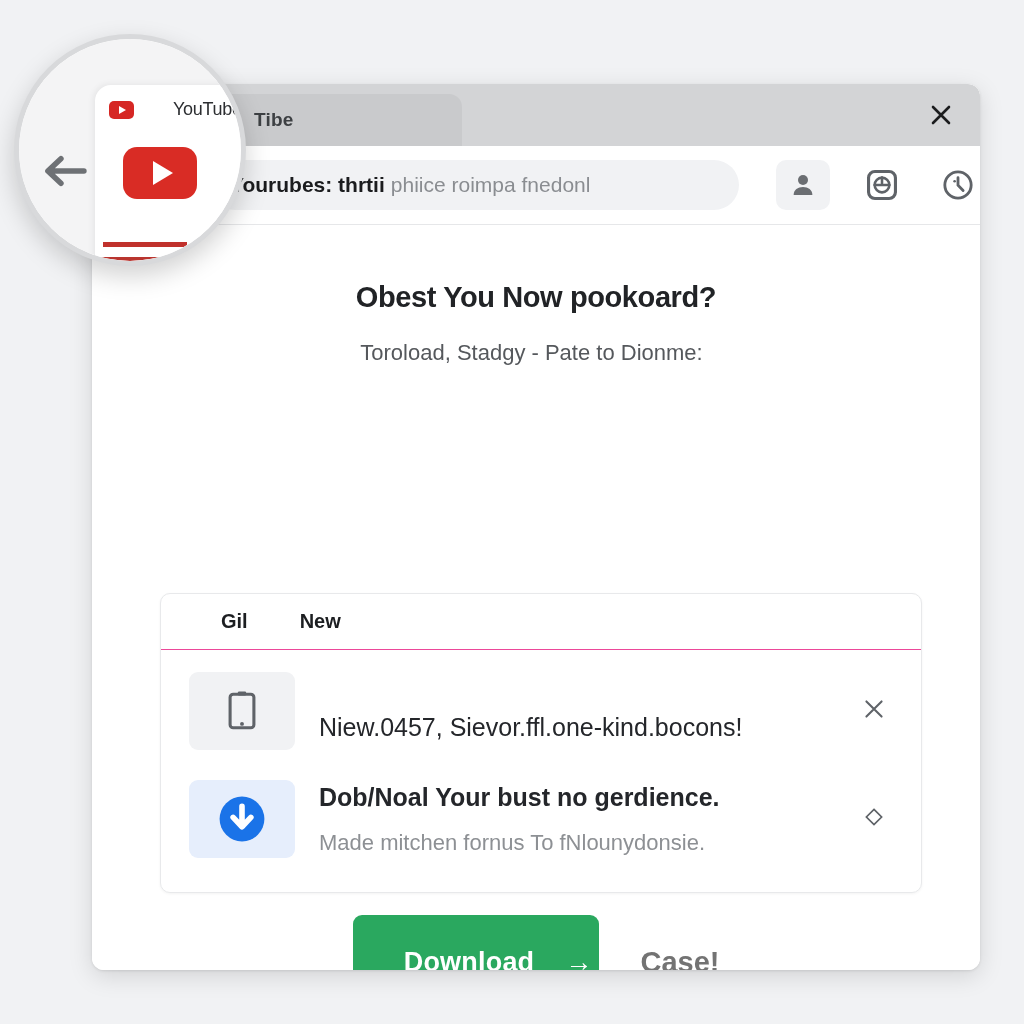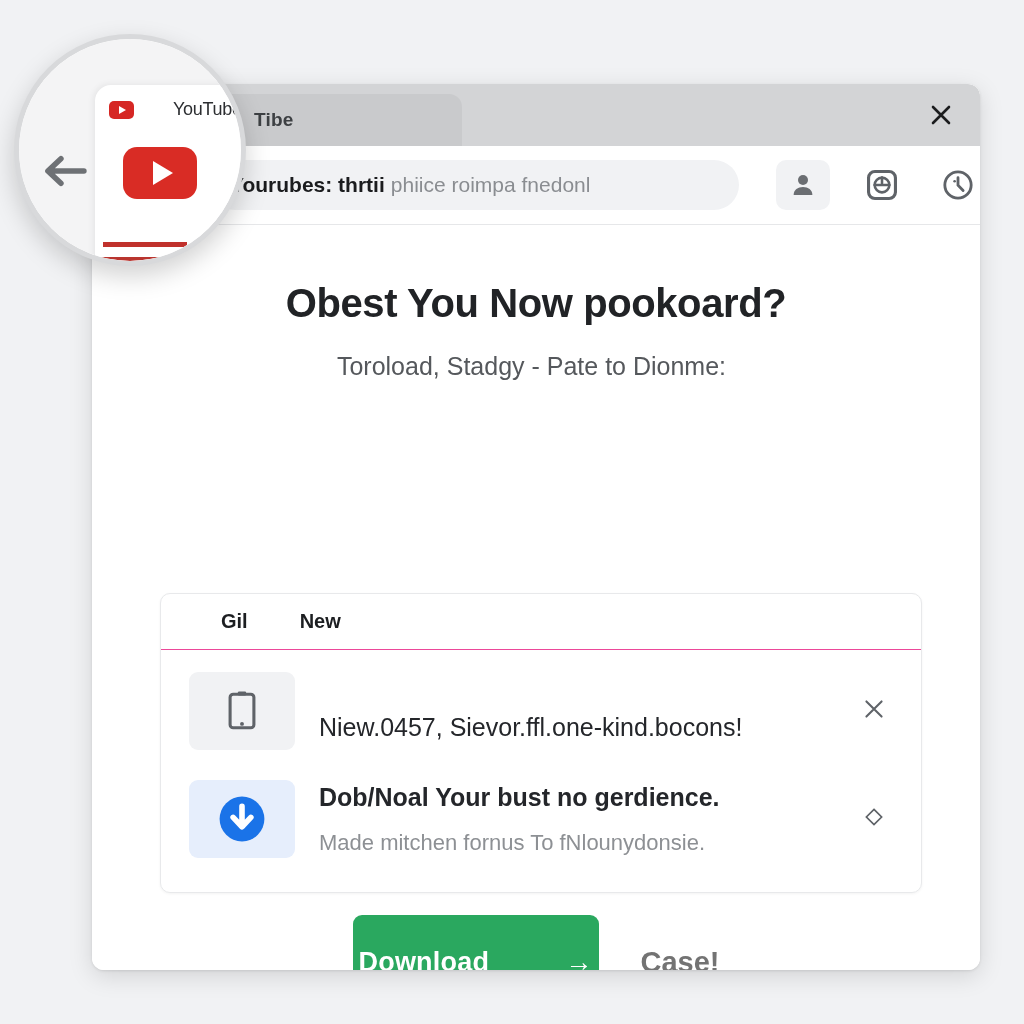--- a/index.html
+++ b/index.html
@@ -141,30 +141,30 @@
   .content {
     position: relative;
     height: 746px;
     background: #ffffff;
     padding-top: 56px;
     box-sizing: border-box;
   }
 
   .headline {
     text-align: center;
-    font-size: 40px;
+    font-size: 29px;
     font-weight: 700;
     color: #212326;
     letter-spacing: -0.4px;
     margin: 0;
   }
 
   .subhead {
     text-align: center;
-    font-size: 25px;
+    font-size: 22px;
     font-weight: 400;
     color: #55585c;
     margin: 26px 9px 0 0;
   }
 
   
   .card {
     position: absolute;
     left: 68px;
     top: 368px;
@@ -263,21 +263,21 @@
     border: none;
     border-radius: 9px;
     width: 246px;
     height: 94px;
     font-family: "Liberation Sans", sans-serif;
     font-size: 27px;
     font-weight: 700;
     letter-spacing: 0.2px;
     display: flex;
     align-items: center;
-    justify-content: space-between;
+    justify-content: flex-end;
     gap: 31px;
     cursor: pointer;
   }
   .download-btn .arrow { font-size: 27px; line-height: 1; }
 
   .case-link {
     margin-left: 42px;
     font-size: 29px;
     font-weight: 700;
     color: #737373;

